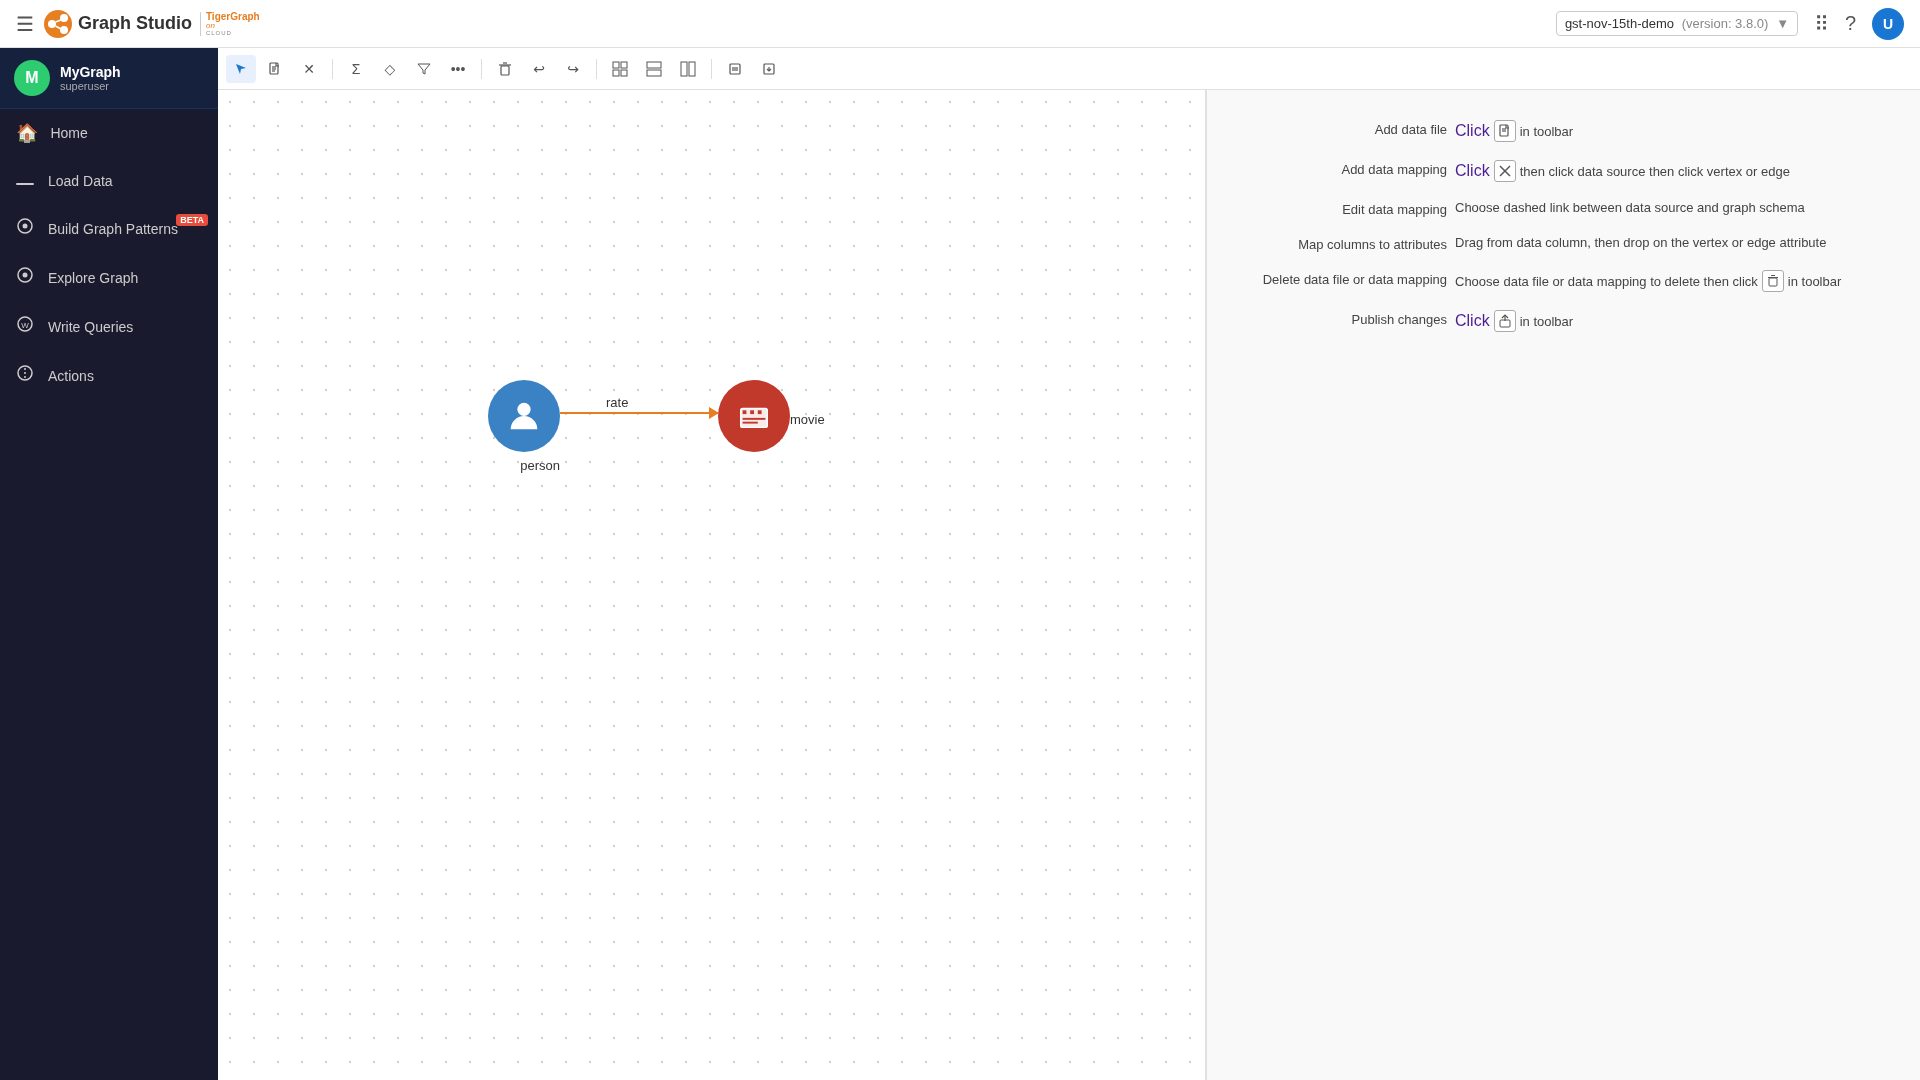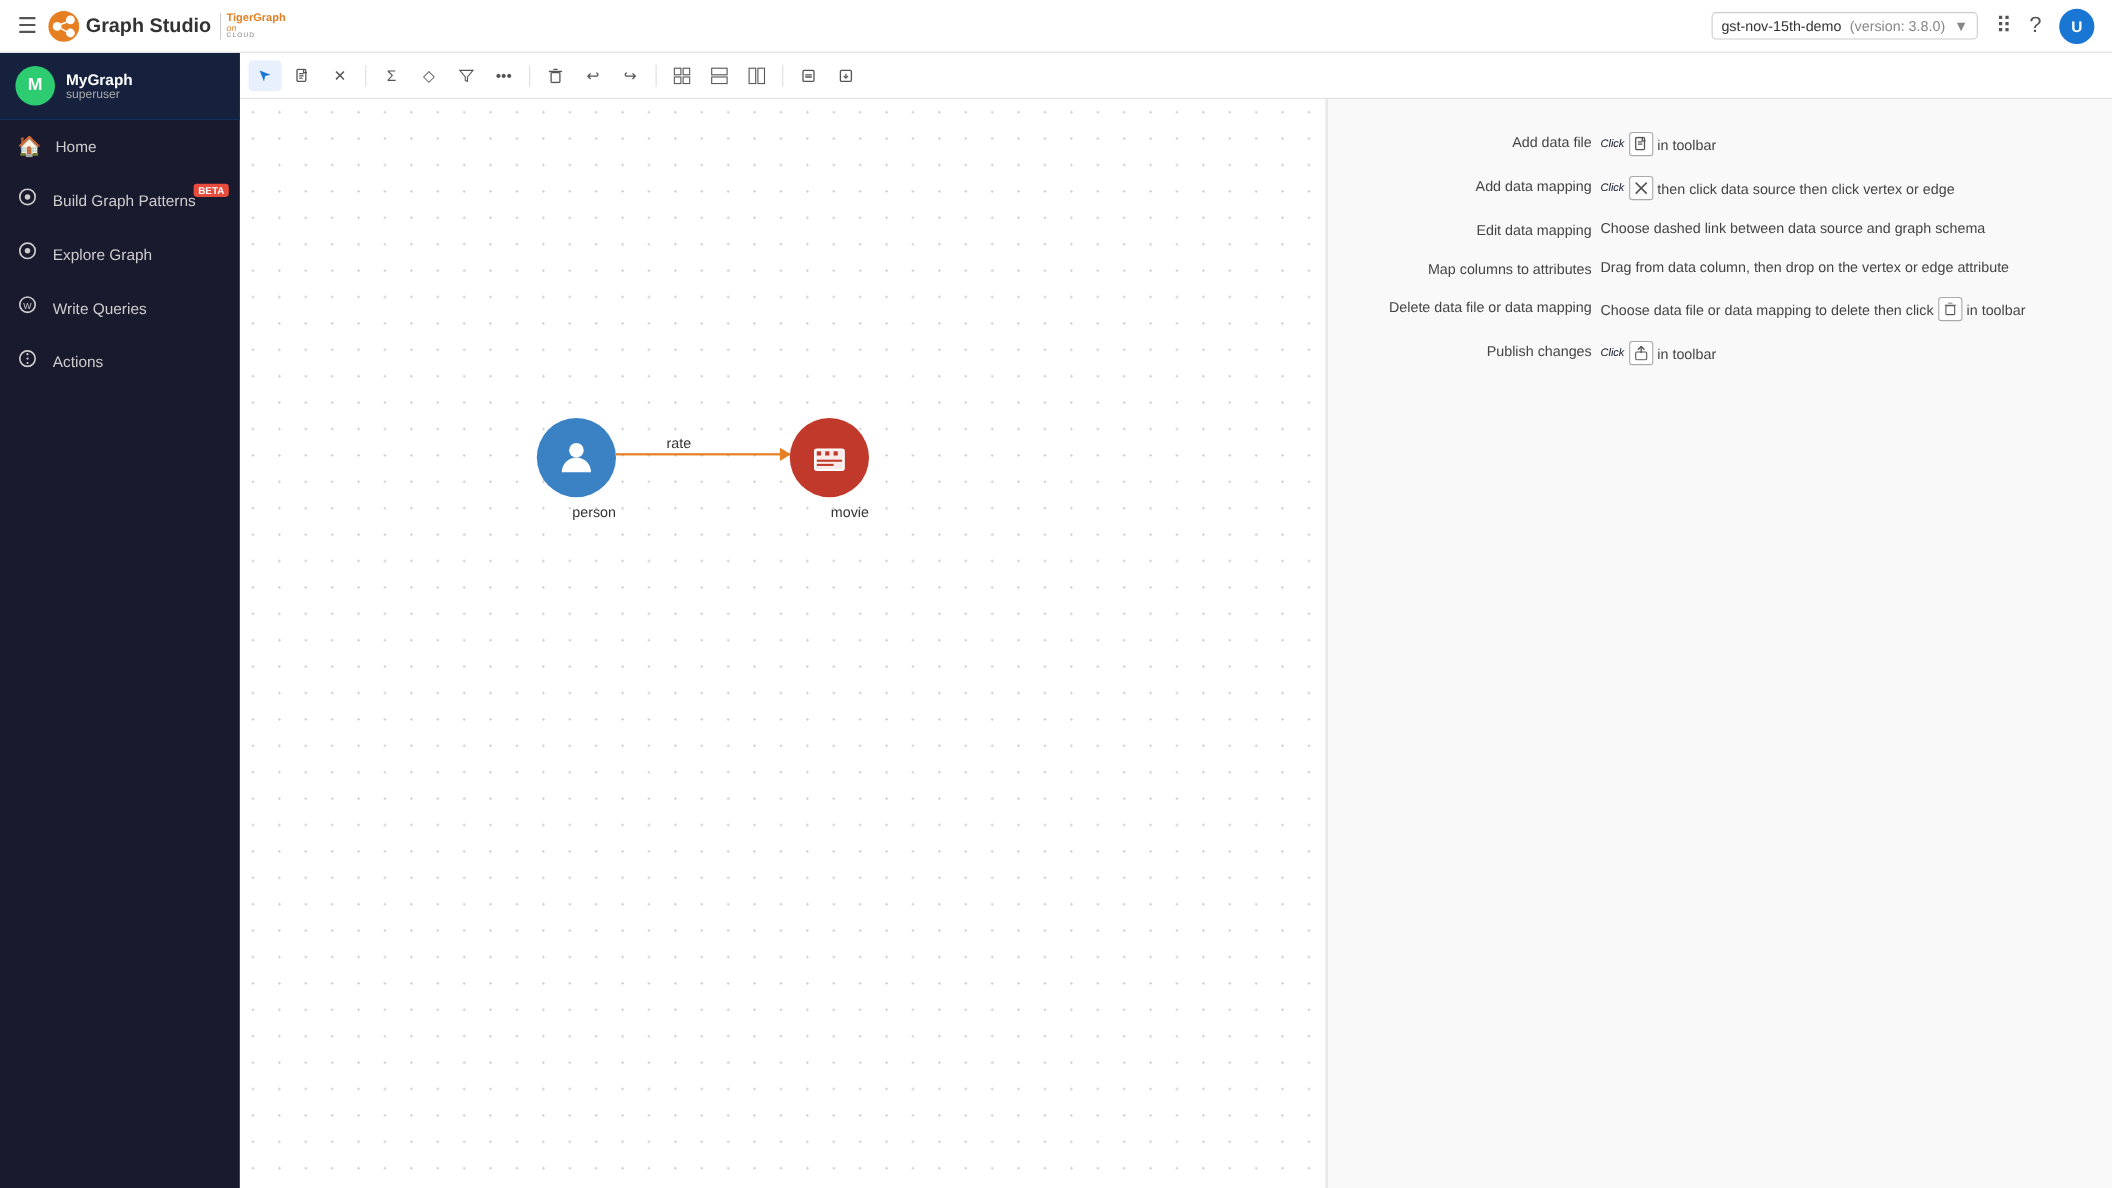--- a/index.html
+++ b/index.html
@@ -156,21 +156,21 @@
       display: flex; align-items: center; justify-content: center;
       cursor: pointer;
     }
     .node-label {
       font-size: 13px; color: #333; margin-top: 6px;
       font-weight: 500;
     }
     .node-movie {
       position: absolute;
       left: 500px; top: 290px;
-      display: flex; flex-direction: column; align-items: flex-end;
+      display: flex; flex-direction: row; align-items: center;
     }
     .edge-arrow {
       position: absolute;
       top: 322px; left: 342px;
       display: flex; align-items: center;
     }
     .edge-line {
       width: 158px; height: 2px;
       background: #e67e22;
       position: relative;
@@ -209,21 +209,21 @@
       color: #444;
       font-size: 13px;
       padding-top: 2px;
     }
     .help-desc {
       flex: 1;
       font-size: 13px;
       color: #444;
       display: flex; align-items: center; gap: 4px; flex-wrap: wrap;
     }
-    .help-click { color: #0f172a; font-size: 10px; font-style: italic; }
+    .help-click { color: #4c1d95; font-size: 16px; }
     .help-icon {
       display: inline-flex; align-items: center; justify-content: center;
       width: 22px; height: 22px;
       border: 1px solid #aaa; border-radius: 3px;
       background: #fff; font-size: 13px;
       color: #555;
     }
 
     
     .tg-cloud {
@@ -283,20 +283,28 @@
     <div class="graph-avatar">M</div>
     <div class="graph-info">
       <span class="graph-name">MyGraph</span>
       <span class="graph-user">superuser</span>
     </div>
   </div>
 
   <div class="nav-item">
     <span class="nav-icon">🏠</span>
     <span class="nav-label">Home</span>
+  </div>
+  <div class="nav-item">
+    <span class="nav-icon">
+      <svg width="18" height="4" viewBox="0 0 18 4">
+          <rect x="0" y="1" width="18" height="2" rx="1" fill="#ccc"></rect>
+        </svg>
+    </span>
+    <span class="nav-label">Load Data</span>
   </div>
   <div class="nav-item">
     <span class="nav-icon">
       <svg width="18" height="18" viewBox="0 0 18 18">
           <circle cx="9" cy="9" r="7" stroke="#ccc" stroke-width="1.5" fill="none"></circle>
           <circle cx="9" cy="9" r="2.5" fill="#ccc"></circle>
         </svg>
     </span>
     <span class="nav-label">Build Graph Patterns</span>
     <span class="beta-badge">BETA</span>

